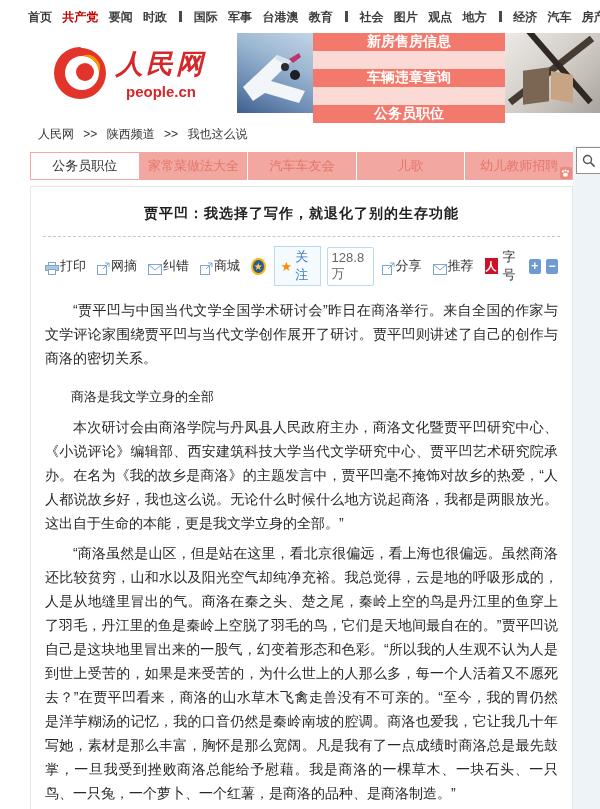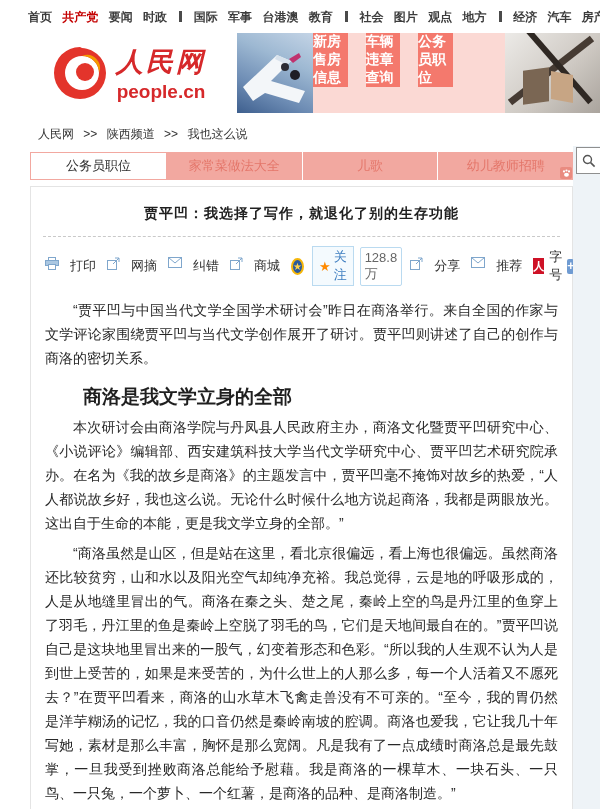--- a/index.html
+++ b/index.html
@@ -13,25 +13,25 @@
     font-size:12px;font-weight:bold;color:#3c3c3c}
   .topnav .nav-item{margin-right:7px;display:inline-block;cursor:pointer}
   .topnav .hl{color:#c40000}
   .nav-div{display:inline-block;width:3px;height:11px;background:#4a4a4a;
     margin:0 8px 0 2px;vertical-align:-1px}
   
   .hdr{display:flex;margin:7px 0 0 30px;width:570px;height:80px}
   .logo-tile{width:207px;display:flex;align-items:center;background:#fff;padding-left:22px;box-sizing:border-box}
   .logo-text{margin-left:8px;text-align:center}
   .logo-cn{color:#d6282a;font-size:27px;font-weight:bold;letter-spacing:3px;font-style:italic}
-  .logo-en{color:#d6282a;font-size:19px;font-weight:bold;margin-top:1px}
+  .logo-en{color:#d6282a;font-size:15px;font-weight:bold;margin-top:1px}
   .plane-tile{width:76px;position:relative;overflow:hidden;
     background:linear-gradient(205deg,#c4d4e6 0%,#9db8d2 35%,#6d8cb4 70%,#3e5f8e 100%)}
   .plane-tile svg{position:absolute;left:0;top:6px}
-  .btn-tile{width:192px;display:grid;grid-template-columns:1fr 1fr 1fr 1fr;grid-template-rows:1fr 1fr;
+  .btn-tile{width:192px;display:grid;grid-template-columns:1fr;grid-template-rows:1fr 1fr;
     gap:18px;background:#fbd9d4}
   .banner-btn{background:#f4796d;color:#fff;display:flex;align-items:center;justify-content:center;
     font-size:14px;font-weight:bold;cursor:pointer}
   .obj-tile{flex:1;position:relative;overflow:hidden;
     background:linear-gradient(135deg,#eceae7 0%,#cfcac4 55%,#aaa49d 100%)}
   .bar1{position:absolute;left:-6px;top:34px;width:104px;height:7px;background:#463b33;transform:rotate(-38deg)}
   .bar2{position:absolute;left:6px;top:30px;width:96px;height:6px;background:#2f2823;transform:rotate(49deg)}
   .fold1{position:absolute;left:18px;top:36px;width:26px;height:34px;background:#7a6653;transform:skewY(-8deg)}
   .fold2{position:absolute;left:46px;top:40px;width:22px;height:28px;background:#c7a584;transform:skewY(10deg)}
   
@@ -52,38 +52,38 @@
   .searchbox{position:absolute;left:576px;top:147px;width:40px;height:27px;background:#fff;
     border:1px solid #8f8f8f;display:flex;align-items:center;padding-left:5px;box-sizing:border-box;cursor:pointer}
   
   .content{margin:6px 0 0 30px;width:543px;box-sizing:border-box;
     border:1px solid #e4e4e4;border-bottom:none;padding-bottom:24px;background:#fff}
   .title{margin-top:18px;text-align:center;font-size:14px;font-weight:bold;color:#1f1f1f;letter-spacing:1px}
   .dateline{margin-top:13px;display:flex;justify-content:center;gap:28px;font-size:12px;color:#6e6e6e}
   .dateline .dl{cursor:pointer}
   .toolbar{margin:13px 12px 0;border-top:1px dashed #c9c9c9;padding:9px 2px 6px;
     display:flex;align-items:center;font-size:13px;color:#333}
-  .titem{display:inline-flex;align-items:flex-start;gap:11px;margin-right:11px;cursor:pointer;white-space:nowrap}
+  .titem{display:inline-flex;align-items:flex-end;gap:1px;margin-right:11px;cursor:pointer;white-space:nowrap}
   .badge{width:17px;height:17px;border-radius:50%;background:#2b5a9b;border:2px solid #f5b60a;
     display:inline-flex;align-items:center;justify-content:center;color:#ffd34d;font-size:10px;
     box-sizing:border-box;margin-right:8px;cursor:pointer}
   .follow-box{border:1px solid #badaf0;background:#f4fafe;padding:1px 6px;display:inline-flex;
     align-items:center;gap:3px;margin-right:6px;cursor:pointer}
   .follow-box .star{color:#ff8a00;font-size:13px}
   .follow-box .txt{color:#3d7dc0}
   .count-box{border:1px solid #badaf0;background:#fff;padding:2px 4px;color:#666;border-radius:2px;
     font-size:13px;margin-right:8px}
   .grow{flex:1}
   .pmark{width:16px;height:16px;background:#ce1126;color:#fff;font-size:11px;font-weight:bold;
     display:inline-flex;align-items:center;justify-content:center;margin-right:5px;cursor:pointer}
   .pm{width:15px;height:15px;background:#6f9bd2;color:#fff;display:inline-flex;align-items:center;
     justify-content:center;font-size:12px;font-weight:bold;border-radius:2px;margin-left:5px;cursor:pointer}
   .body-text{margin:4px 14px 0;font-size:14px;line-height:24px;color:#282828;text-align:justify}
   .para{text-indent:2em;margin:6px 0}
-  .sub{text-indent:2em;margin:15px 0 5px;font-size:19px;font-weight:bold;color:#1f1f1f}
+  .sub{text-indent:2em;margin:15px 0 5px;font-size:13px;font-weight:normal;color:#1f1f1f}
   .icon{display:inline-flex}
 </style>
 </head>
 <body>
 
 <div class="topnav">
   <span class="nav-item">首页</span>
   <span class="nav-item hl">共产党</span>
   <span class="nav-item">要闻</span>
   <span class="nav-item">时政</span>
@@ -150,20 +150,21 @@
   <span class="part">人民网</span>
   <span class="sep">&gt;&gt;</span>
   <span class="part">陕西频道</span>
   <span class="sep">&gt;&gt;</span>
   <span class="part">我也这么说</span>
 </div>
 
 <div class="tabbar">
   <div class="tab active">公务员职位</div>
   <div class="tab">家常菜做法大全</div>
+  <div class="tab">汽车车友会</div>
   <div class="tab">儿歌</div>
   <div class="tab">
     <span>幼儿教师招聘</span>
     <span class="paw">
       <svg width="9" height="9" viewBox="0 0 9 9">
         <circle cx="2" cy="2.4" r="1.1" fill="#fff"></circle>
           <circle cx="4.5" cy="1.5" r="1.1" fill="#fff"></circle>
         <circle cx="7" cy="2.4" r="1.1" fill="#fff"></circle>
           <ellipse cx="4.5" cy="5.8" rx="2.4" ry="2" fill="#fff"></ellipse>
       </svg>

